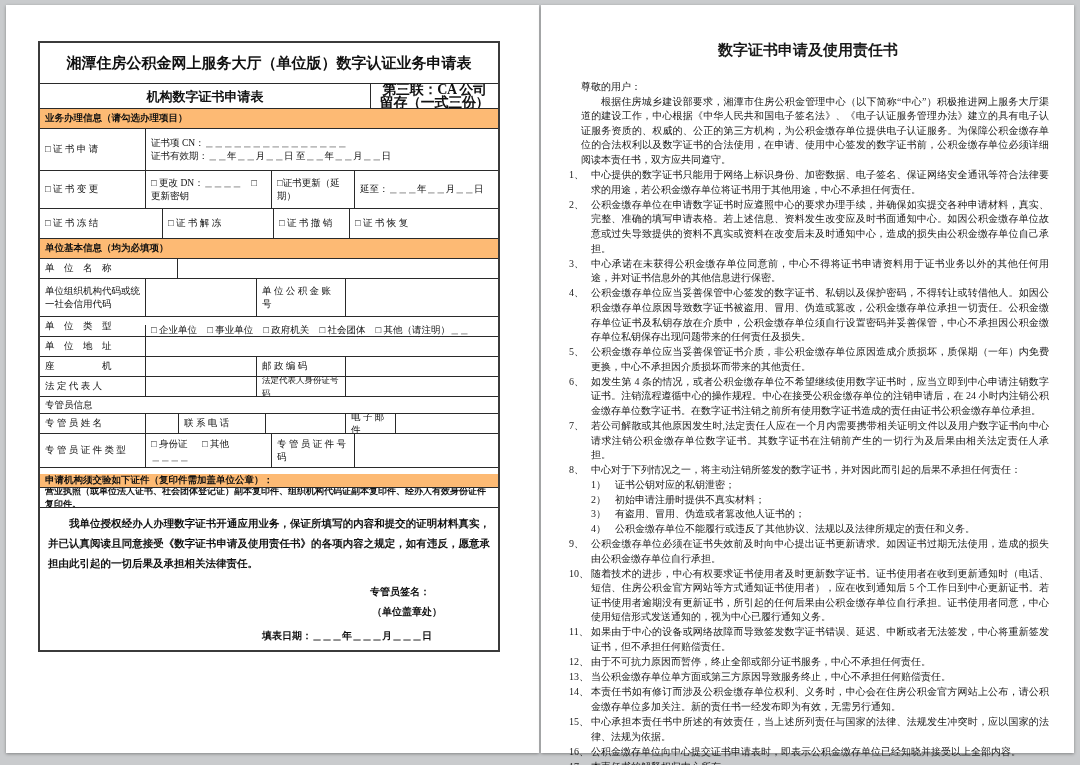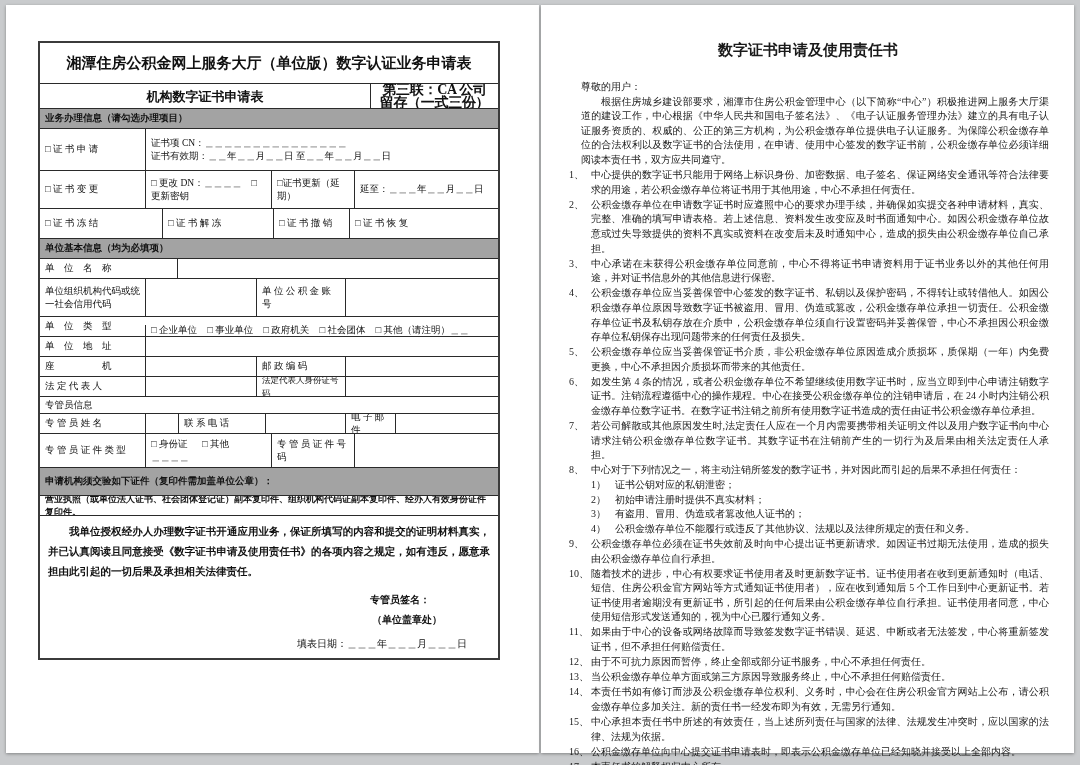--- a/index.html
+++ b/index.html
@@ -10,30 +10,30 @@
   .page-right{left:541px;width:533px;}
 
   
   .form{position:absolute;left:32px;top:36px;width:462px;border:2px solid #3b3b3b;box-sizing:border-box;background:#fff;color:#111;}
   .frow{display:flex;border-top:1px solid #2a2a2a;box-sizing:border-box;align-items:stretch;}
   .frow:first-child{border-top:none;}
   .cell{border-left:1px solid #2a2a2a;box-sizing:border-box;display:flex;align-items:center;padding:0 5px;font-size:9.5px;line-height:13px;overflow:hidden;}
   .cell:first-child{border-left:none;}
   .cell.col{flex-direction:column;align-items:flex-start;justify-content:center;}
   .cell.center{justify-content:center;text-align:center;}
-  .sec{background:#a3a3a3;font-weight:bold;font-size:9.5px;display:flex;align-items:center;padding:0 5px;}
+  .sec{background:#fdba74;font-weight:bold;font-size:9.5px;display:flex;align-items:center;padding:0 5px;}
   .ftitle{font-size:15px;font-weight:bold;}
   .fsub{font-size:13px;font-weight:bold;}
   .fcopy{font-size:14px;font-weight:bold;letter-spacing:-0.3px;}
   .opts span{margin-right:10px;white-space:nowrap;}
   .small-label{font-size:8.5px;}
   .decl-cell{display:flex;flex-direction:column;justify-content:space-between;padding:6px 8px 8px 8px;box-sizing:border-box;}
   .decl-text{font-weight:bold;font-size:10.5px;line-height:20px;text-indent:2em;text-align:justify;}
   .sign-block{align-self:flex-end;margin-right:48px;font-weight:bold;font-size:10px;line-height:20px;text-align:left;}
-  .date-line{align-self:flex-end;margin-right:23px;font-weight:normal;font-size:10px;}
+  .date-line{align-self:flex-end;margin-right:58px;font-weight:bold;font-size:10px;}
 
   
   .resp{position:absolute;left:26px;top:36px;width:482px;color:#1a1a1a;}
   .resp-title{text-align:center;font-size:15px;font-weight:bold;margin:0 0 20px 0;}
   .resp-body{font-size:10px;line-height:14.6px;text-align:justify;}
   .salutation{margin-left:14px;}
   .intro{margin-left:14px;text-indent:2em;}
   .item{position:relative;padding-left:24px;margin-top:0.5px;}
   .item .num{position:absolute;left:2px;top:0;}
   .sub{position:relative;padding-left:24px;}
@@ -147,21 +147,21 @@
           <div>
             <span style="margin-right:12px;">□ 身份证</span>
             <span>□ 其他</span>
           </div>
           <div>＿＿＿＿</div>
         </div>
         <div class="cell" style="width:83px;">专 管 员 证 件 号 码</div>
         <div class="cell" style="flex:1;"></div>
       </div>
 
-      <div class="frow" style="height:28px;">
+      <div class="frow" style="height:20px;align-items:flex-end;">
         <div class="sec" style="flex:1;">申请机构须交验如下证件（复印件需加盖单位公章）：</div>
       </div>
 
       <div class="frow" style="height:20px;">
         <div class="cell" style="flex:1;font-weight:bold;font-size:9px;">营业执照（或单位法人证书、社会团体登记证）副本复印件、组织机构代码证副本复印件、经办人有效身份证件复印件。</div>
       </div>
 
       <div class="frow" style="height:143px;">
         <div class="cell decl-cell" style="flex:1;align-items:stretch;">
           <div class="decl-text">我单位授权经办人办理数字证书开通应用业务，保证所填写的内容和提交的证明材料真实，并已认真阅读且同意接受《数字证书申请及使用责任书》的各项内容之规定，如有违反，愿意承担由此引起的一切后果及承担相关法律责任。</div>

